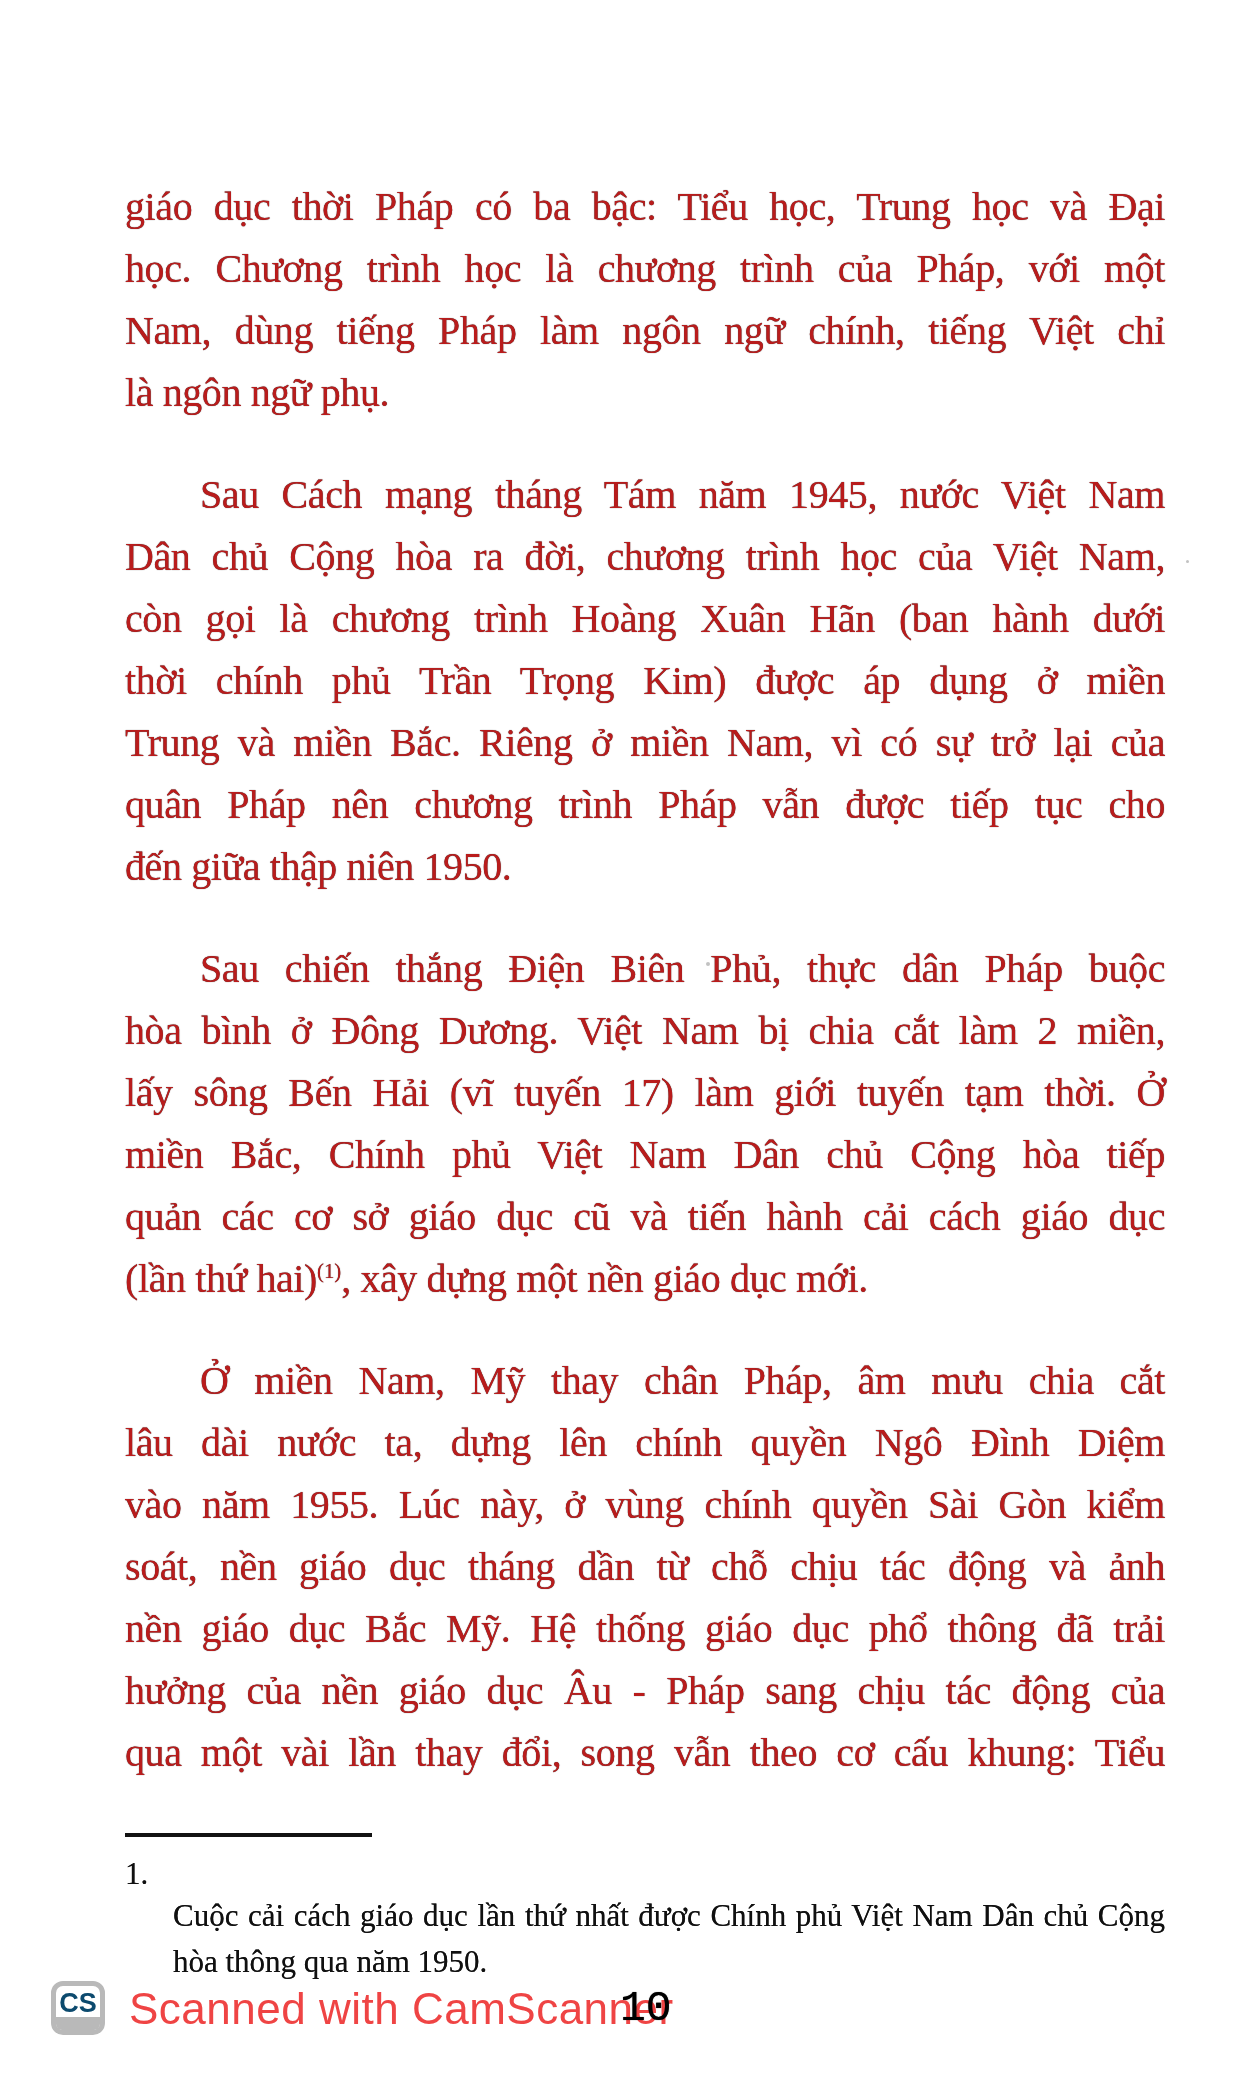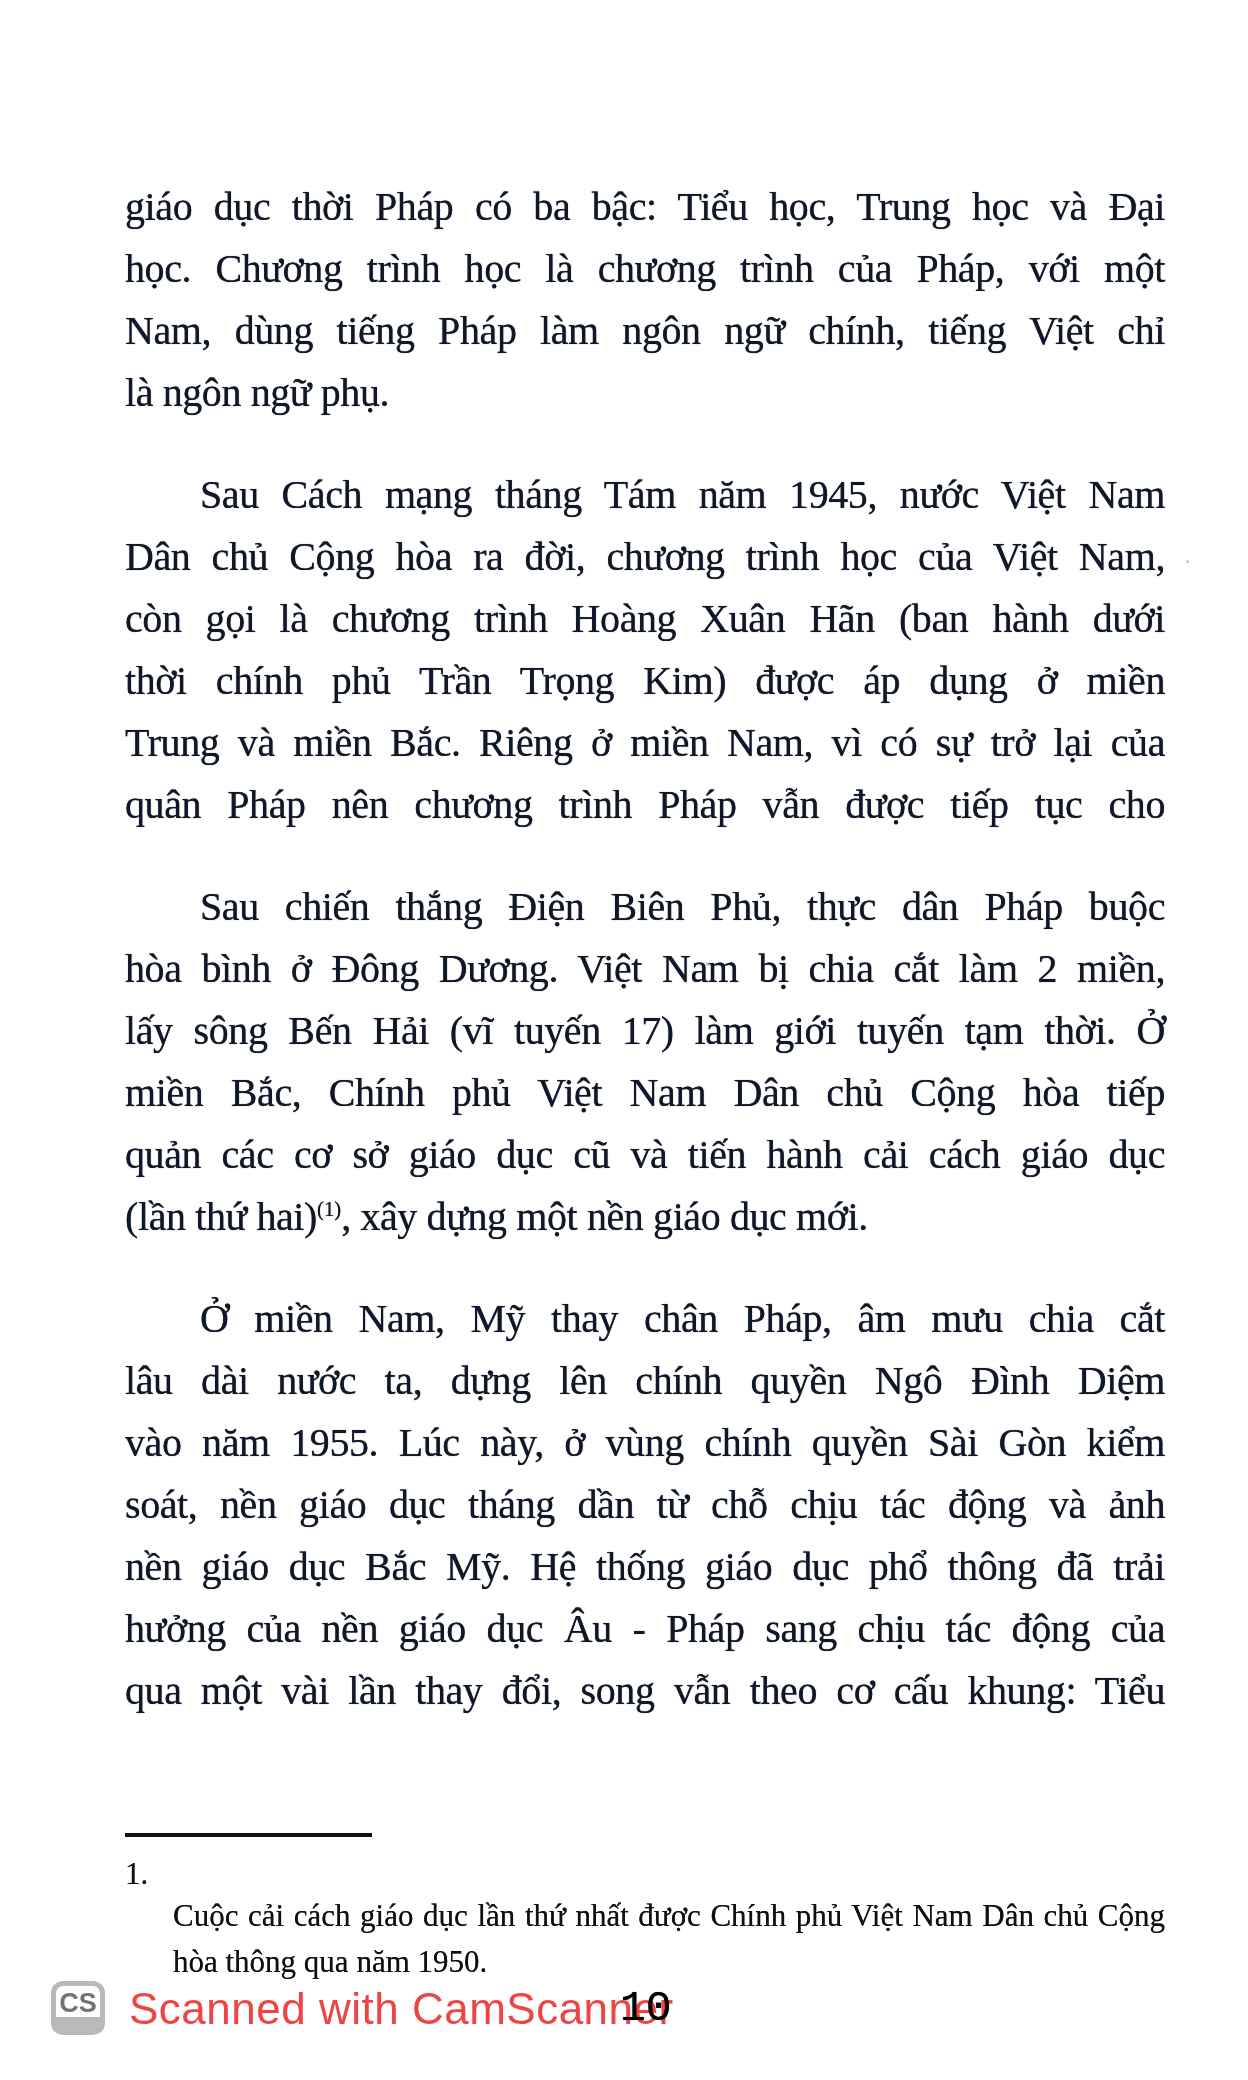--- a/index.html
+++ b/index.html
@@ -12,21 +12,21 @@
   }
   .scan-page {
     position: absolute; inset: 0;
     background: #ffffff;
   }
   .body-text {
     position: absolute;
     left: 125px; top: 156px; width: 1040px;
     font-size: 40px; line-height: 62px;
     letter-spacing: -0.4px;
-    color: #0f172a;
+    color: #b91c1c;
     text-shadow: 0 0 0.8px rgba(0,0,0,0.85);
   }
   p.para { margin: 0 0 20px 0; }
   .line { text-align: justify; text-align-last: justify; white-space: normal; }
   .line.first { text-indent: 75px; }
   .line.noj { text-align-last: left; }
   sup.fn-ref { font-size: 0.52em; line-height: 0; vertical-align: super; letter-spacing: 0; }
   .footnote-rule {
     position: absolute; left: 125px; top: 1833px;
     width: 247px; height: 4px; background: #121212;
@@ -49,21 +49,21 @@
     background: #ffffff;
   }
   .cs-band {
     position: absolute; left: 0; right: 0; bottom: 0; height: 13px;
     background: #b9b9b9; border-radius: 0 0 6px 6px;
   }
   .cs-letters {
     position: absolute; top: 2px; left: 0; right: 0;
     text-align: center;
     font-family: "Liberation Sans", sans-serif;
-    font-weight: bold; font-size: 27px; color: #737373;
+    font-weight: bold; font-size: 27px; color: #0c4a6e;
   }
   .watermark {
     position: absolute; left: 129px; top: 1984px;
     font-family: "Liberation Sans", sans-serif;
     font-size: 44px; letter-spacing: 0.5px;
     color: #ef4444;
     z-index: 1;
   }
   .pagenum {
     position: absolute; left: 620px; top: 1984px;
@@ -92,20 +92,21 @@
     <p></p>
 
     <p class="para">
       </p>
       <div class="line first">Sau Cách mạng tháng Tám năm 1945, nước Việt Nam</div>
       <div class="line">Dân chủ Cộng hòa ra đời, chương trình học của Việt Nam,</div>
       <div class="line">còn gọi là chương trình Hoàng Xuân Hãn (ban hành dưới</div>
       <div class="line">thời chính phủ Trần Trọng Kim) được áp dụng ở miền</div>
       <div class="line">Trung và miền Bắc. Riêng ở miền Nam, vì có sự trở lại của</div>
       <div class="line">quân Pháp nên chương trình Pháp vẫn được tiếp tục cho</div>
+      <div class="line noj">đến giữa thập niên 1950.</div>
     <p></p>
 
     <p class="para">
       </p>
       <div class="line first">Sau chiến thắng Điện Biên Phủ, thực dân Pháp buộc</div>
       <div class="line">hòa bình ở Đông Dương. Việt Nam bị chia cắt làm 2 miền,</div>
       <div class="line">lấy sông Bến Hải (vĩ tuyến 17) làm giới tuyến tạm thời. Ở</div>
       <div class="line">miền Bắc, Chính phủ Việt Nam Dân chủ Cộng hòa tiếp</div>
       <div class="line">quản các cơ sở giáo dục cũ và tiến hành cải cách giáo dục</div>
       <div class="line noj"><span>(lần thứ hai)</span><sup class="fn-ref">(1)</sup><span>, xây dựng một nền giáo dục mới.</span></div>

